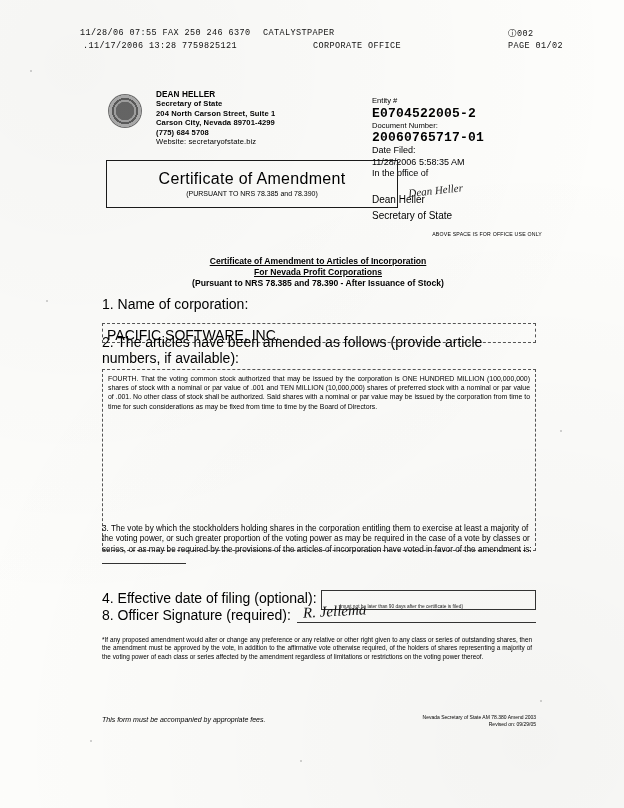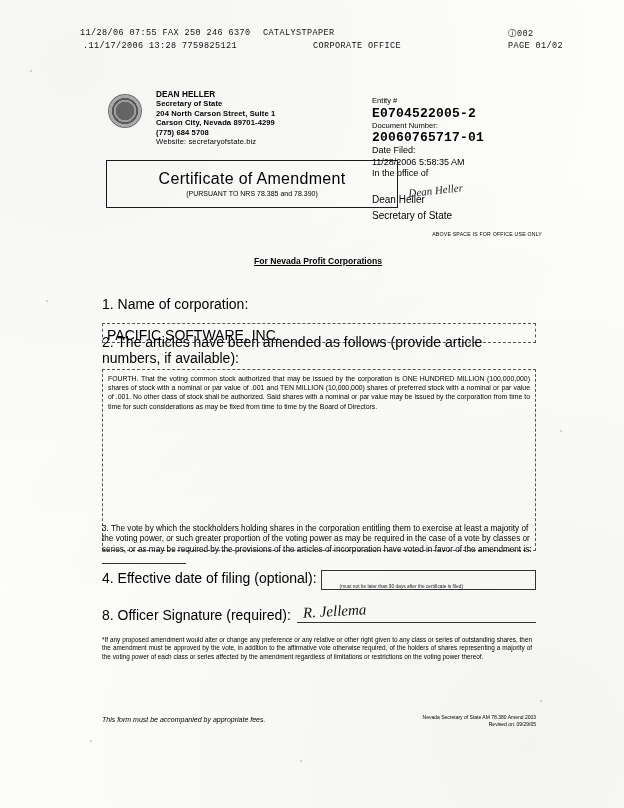--- a/index.html
+++ b/index.html
@@ -124,21 +124,21 @@
     margin-top:3px;border:1px dashed #555;
     height:172px;padding:4px 5px;
   }
   .s2 .txt{font-size:6.9px;line-height:9.2px;text-align:justify;}
 
   .s3{top:436px;line-height:10.4px;}
   .s3 .under{
     display:inline-block;border-bottom:1px solid #333;width:84px;height:8px;vertical-align:-1px;
   }
   .s4{top:482px;}
-  .s4 .row{display:flex;align-items:flex-start;gap:4px;}
+  .s4 .row{display:flex;align-items:flex-start;gap:4px;margin-top:20px;}
   .s4 .linebox{
     flex:1;border:1px solid #333;height:18px;position:relative;
   }
   .s4 .note{
     position:absolute;left:18px;top:13px;font-size:4.8px;white-space:nowrap;color:#222;
   }
   .s5{top:512px;}
   .s5 .row{display:flex;align-items:flex-end;gap:6px;}
   .s5 .sigline{
     flex:1;border-bottom:1px solid #333;height:22px;position:relative;
@@ -224,22 +224,24 @@
         <div class="fineprint">ABOVE SPACE IS FOR OFFICE USE ONLY</div>
       </div>
     </div>
 
     <div class="cert-box">
       <div class="t1">Certificate of Amendment</div>
       <div class="t2">(PURSUANT TO NRS 78.385 and 78.390)</div>
     </div>
 
     <div class="ttl ttl1">
+      <div>Certificate of Amendment to Articles of Incorporation</div>
       <div>For Nevada Profit Corporations</div>
     </div>
+    <div class="ttl ttl2">(Pursuant to NRS 78.385 and 78.390 - After Issuance of Stock)</div>
 
     <div class="sec s1">
       <div class="hd">1. Name of corporation:</div>
       <div class="val">PACIFIC SOFTWARE, INC.</div>
     </div>
 
     <div class="sec s2">
       <div class="hd">2. The articles have been amended as follows (provide article numbers, if available):</div>
       <div class="box">
         <div class="txt">FOURTH.  That the voting common stock authorized that may be issued by the corporation is ONE HUNDRED MILLION (100,000,000) shares of stock with a nominal or par value of .001 and TEN MILLION (10,000,000) shares of preferred stock with a nominal or par value of .001. No other class of stock shall be authorized. Said shares with a nominal or par value may be issued by the corporation from time to time for such considerations as may be fixed from time to time by the Board of Directors.</div>

